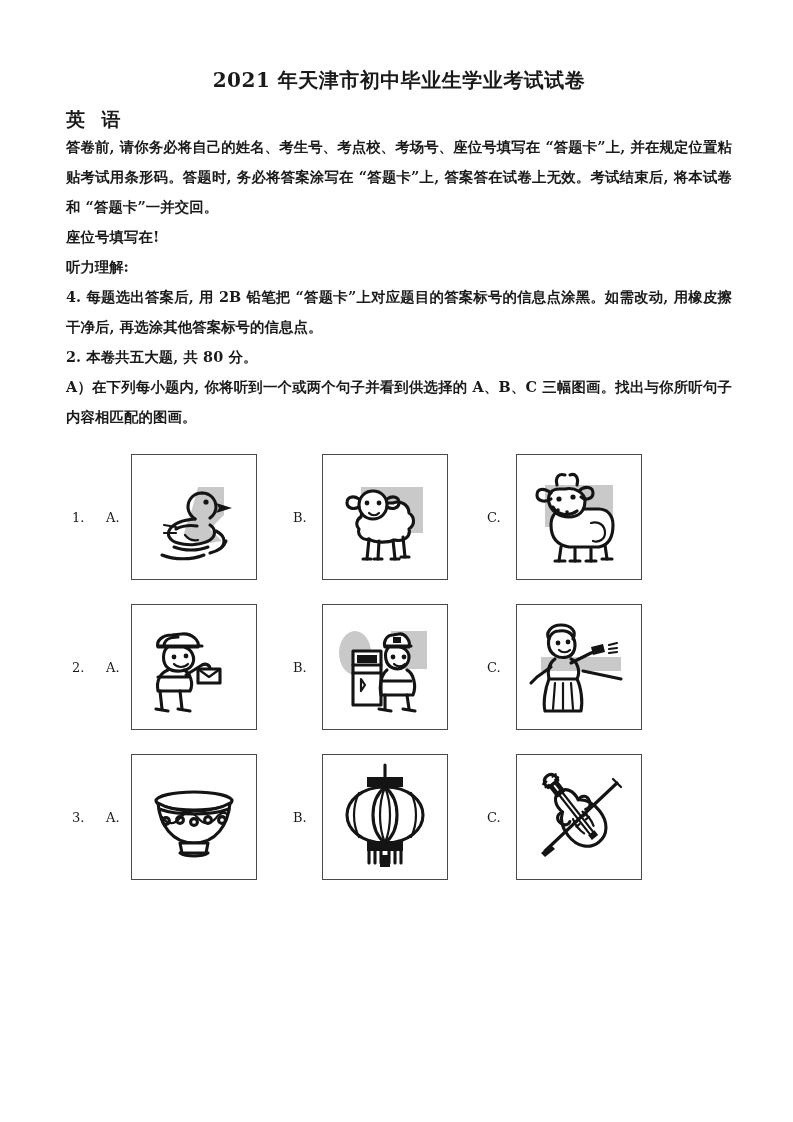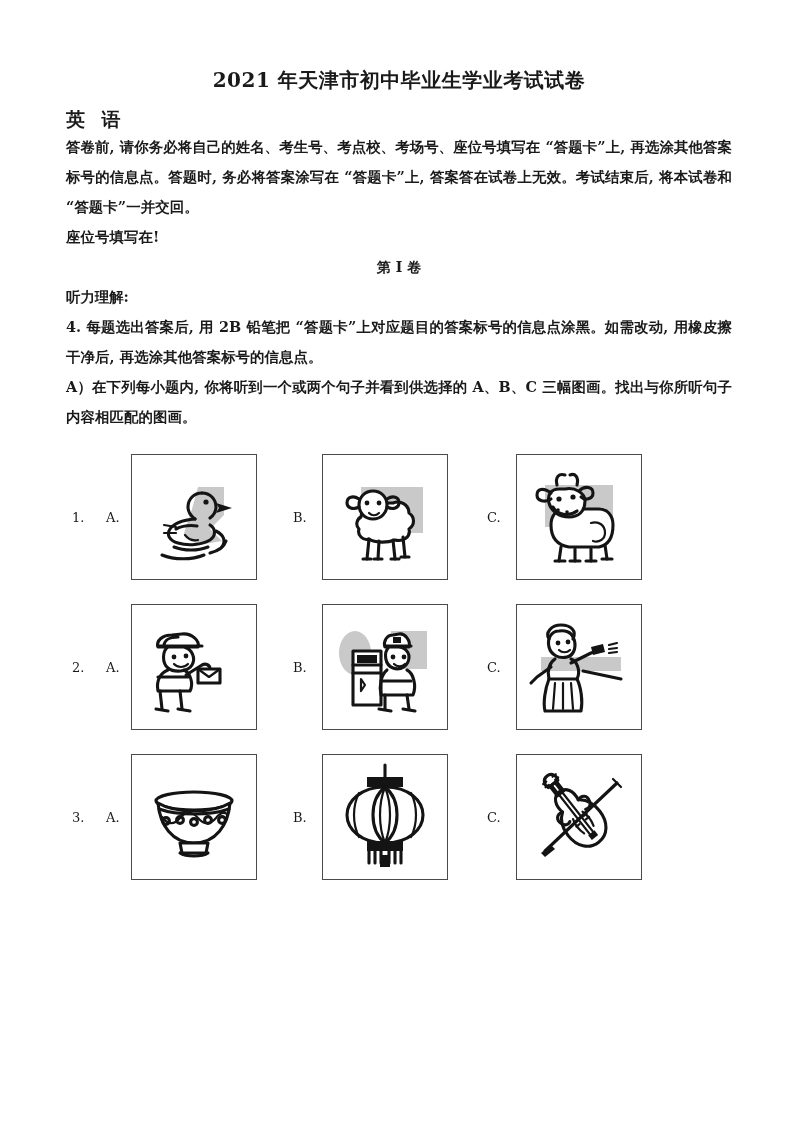--- a/index.html
+++ b/index.html
@@ -133,27 +133,27 @@
 </style>
 </head>
 <body>
 
 <div class="page">
   <div class="content">
 
     <h1 class="doc-title">2021 年天津市初中毕业生学业考试试卷</h1>
     <h2 class="doc-subtitle">英 语</h2>
 
-    <p class="para para-tight">答卷前, 请你务必将自己的姓名、考生号、考点校、考场号、座位号填写在 “答题卡”上, 再选涂其他答案标号的信息点。答题时, 务必将答案涂写在 “答题卡”上, 答案答在试卷上无效。考试结束后, 将本试卷和 “答题卡”一并交回。</p>
+    <p class="para para-tight">答卷前, 请你务必将自己的姓名、考生号、考点校、考场号、座位号填写在 “答题卡”上, 并在规定位置粘贴考试用条形码。答题时, 务必将答案涂写在 “答题卡”上, 答案答在试卷上无效。考试结束后, 将本试卷和 “答题卡”一并交回。</p>
     <p class="para para-tight">座位号填写在!</p>
 
-    <div class="section-heading">第 I 卷</div>
 
     <p class="note-label">听力理解:</p>
     <p class="para para-tight">4. 每题选出答案后, 用 2B 铅笔把 “答题卡”上对应题目的答案标号的信息点涂黑。如需改动, 用橡皮擦干净后, 再选涂其他答案标号的信息点。</p>
+    <p class="para para-tight">2. 本卷共五大题, 共 80 分。</p>
 
     <p class="para para-tight">A）在下列每小题内, 你将听到一个或两个句子并看到供选择的 A、B、C 三幅图画。找出与你所听句子内容相匹配的图画。</p>
 
     <div class="q-rows">
 
       <div class="q-row">
         <span class="opt-label q-num">1.</span>
         <span class="opt-label lbl-a">A.</span>
         <div class="pic-box">
           <svg width="108" height="108" viewBox="0 0 108 108">

